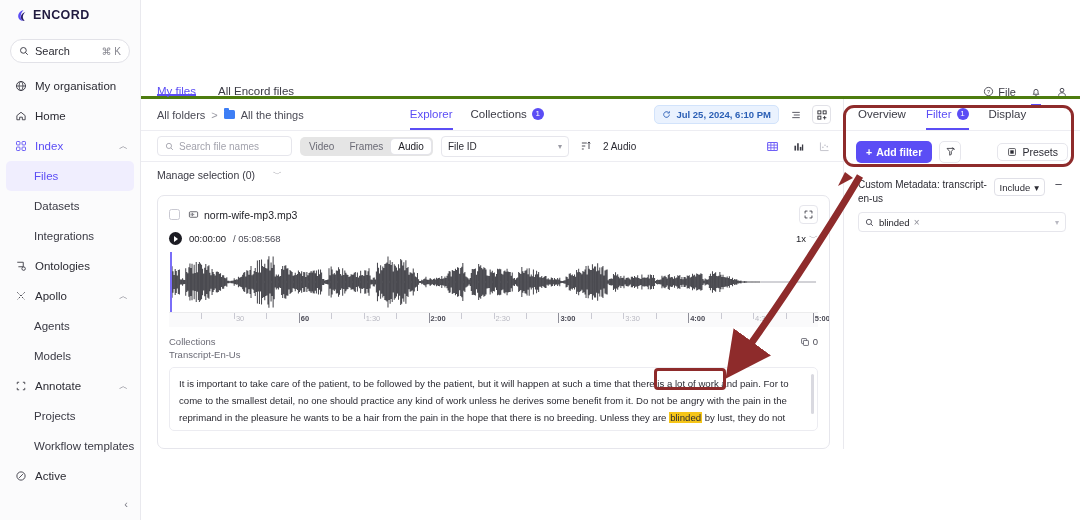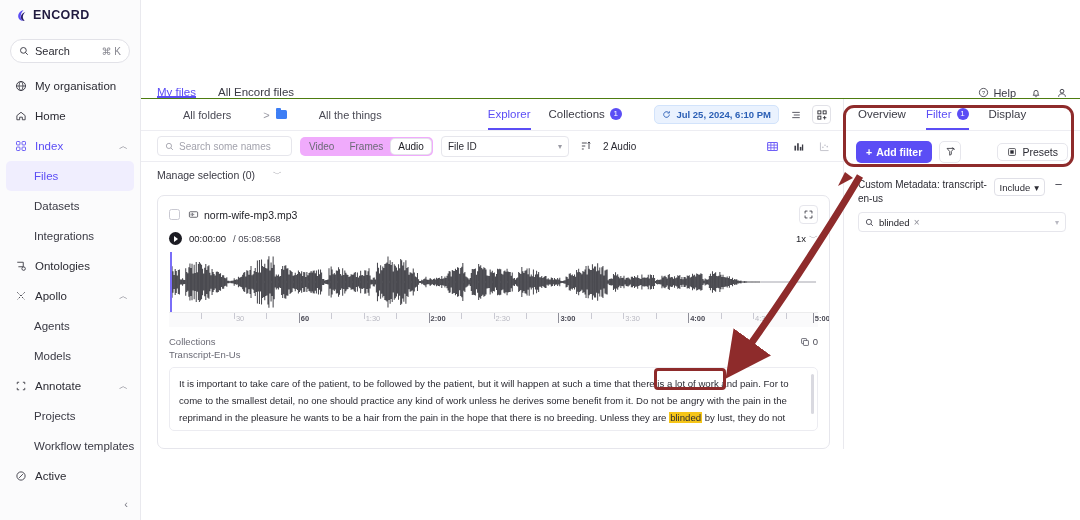--- a/index.html
+++ b/index.html
@@ -47,21 +47,21 @@
   }
   .chev { font-size: 9px; color: #7a7a85; }
   .collapse-btn {
     position: absolute; bottom: 10px; right: 12px; font-size: 11px; color: #7a7a85;
     cursor: pointer;
   }
 
   
   .main { flex: 1 1 auto; display: flex; flex-direction: column; min-width: 0; }
   .topbar {
-    height: 28px; border-bottom: 1px solid #4d7c0f; display: flex;
+    height: 28px; border-bottom: 3px solid #4d7c0f; display: flex;
     align-items: stretch; padding: 16px 12px 0 16px;
   }
   .top-tabs { display: flex; gap: 22px; align-items: stretch; }
   .top-tab {
     font-size: 11.5px; color: #3a3a44; display: flex; align-items: center;
     cursor: pointer; border-bottom: 2px solid transparent;
   }
   .top-tab.sel { color: #5b4df5; border-bottom-color: #5b4df5; }
   .top-right { margin-left: auto; display: flex; align-items: center; gap: 14px; }
   .help { display: flex; align-items: center; gap: 4px; font-size: 11px; color: #3a3a44; cursor: pointer; }
@@ -69,21 +69,21 @@
   .bell-wrap { position: relative; }
   .bell-underline { position:absolute; left: 1px; right: 1px; bottom: -8px; height: 2px; background: #5b4df5; }
 
   .content { flex: 1 1 auto; display: flex; min-height: 0; }
   .explorer { flex: 1 1 auto; min-width: 0; display: flex; flex-direction: column; }
 
   .crumbbar {
     height: 32px; display: flex; align-items: center; padding: 0 12px 0 16px;
     border-bottom: 1px solid #ededf2; gap: 6px;
   }
-  .crumb { font-size: 11px; color: #4a4a55; margin-left: 26px; }
+  .crumb { font-size: 11px; color: #4a4a55; }
   .crumb.sep { color: #9a9aa4; }
   .folder-ic { width: 11px; height: 9px; background: #3d7ef5; border-radius: 1.5px; position: relative; }
   .folder-ic::before { content:""; position:absolute; top:-2.5px; left:0; width:5px; height:3px; background:#3d7ef5; border-radius:1px 1px 0 0; }
   .mid-tabs { display: flex; gap: 18px; margin-left: 100px; align-self: stretch; align-items: stretch; }
   .mid-tab { font-size: 11.5px; color: #3a3a44; display: flex; align-items: center; gap: 5px;
     cursor: pointer; border-bottom: 2px solid transparent; }
   .mid-tab.sel { color: #5b4df5; border-bottom-color: #5b4df5; }
   .badge-dot {
     background: #5b4df5; color: #fff; font-size: 8px; border-radius: 50%;
     width: 12px; height: 12px; display: flex; align-items: center; justify-content: center;
@@ -103,21 +103,21 @@
   .filterbar {
     height: 31px; display: flex; align-items: center; padding: 0 12px 0 16px; gap: 8px;
     border-bottom: 1px solid #ededf2;
   }
   .file-search {
     width: 135px; height: 20px; border: 1px solid #e6e6ec; border-radius: 4px;
     display: flex; align-items: center; gap: 5px; padding: 0 7px;
     font-size: 10px; color: #a3a3ad; background: #fff;
   }
   .seg {
-    display: flex; background: #f0abfc; border-radius: 5px; padding: 2px; gap: 1px;
+    display: flex; background: #e5e5e5; border-radius: 5px; padding: 2px; gap: 1px;
   }
   .seg .s { font-size: 10px; color: #6a6a75; padding: 2px 7px; border-radius: 4px; cursor: pointer; }
   .seg .s.on { background: #fff; color: #1c1c23; box-shadow: 0 0 0 1px #e4e4ea; }
   .sel-box {
     width: 128px; height: 21px; border: 1px solid #e6e6ec; border-radius: 4px;
     display: flex; align-items: center; padding: 0 6px; font-size: 10px; color: #2b2b33;
     background: #fff; cursor: pointer;
   }
   .sel-box .cv { margin-left: auto; color: #9a9aa4; font-size: 8px; }
   .sortbtn { width: 18px; height: 18px; display:flex; align-items:center; justify-content:center;
@@ -352,21 +352,21 @@
         <div class="top-tab">
           <span>All Encord files</span>
         </div>
       </div>
       <div class="top-right">
         <div class="help">
           <svg width="11" height="11" viewBox="0 0 16 16">
             <circle cx="8" cy="8" r="6" fill="none" stroke="#3a3a44" stroke-width="1.2"></circle>
             <text x="8" y="11.2" font-size="8" fill="#3a3a44" text-anchor="middle" font-family="Liberation Sans">?</text>
           </svg>
-          <span>Help</span>
+          <span>File</span>
         </div>
         <div class="icon-btn bell-wrap">
           <svg width="12" height="12" viewBox="0 0 16 16">
             <path d="M4.2 11h7.6l-1.1-1.4V7.2a2.7 2.7 0 0 0-5.4 0v2.4Z" fill="none" stroke="#3a3a44" stroke-width="1.15" stroke-linejoin="round"></path>
             <path d="M6.9 12.4a1.2 1.2 0 0 0 2.2 0" fill="none" stroke="#3a3a44" stroke-width="1.15"></path>
           </svg>
           <span class="bell-underline"></span>
         </div>
         <div class="icon-btn">
           <svg width="12" height="12" viewBox="0 0 16 16">
@@ -427,21 +427,21 @@
             </div>
           </div>
         </div>
 
         <div class="filterbar">
           <div class="file-search">
             <svg width="9" height="9" viewBox="0 0 16 16">
               <circle cx="7" cy="7" r="4.6" fill="none" stroke="#a3a3ad" stroke-width="1.6"></circle>
                 <line x1="10.4" y1="10.4" x2="14" y2="14" stroke="#a3a3ad" stroke-width="1.6"></line>
             </svg>
-            <span>Search some names</span>
+            <span>Search file names</span>
           </div>
 
           <div class="seg">
             <div class="s">Video</div>
             <div class="s">Frames</div>
             <div class="s on">Audio</div>
           </div>
 
           <div class="sel-box">
             <span>File ID</span>

